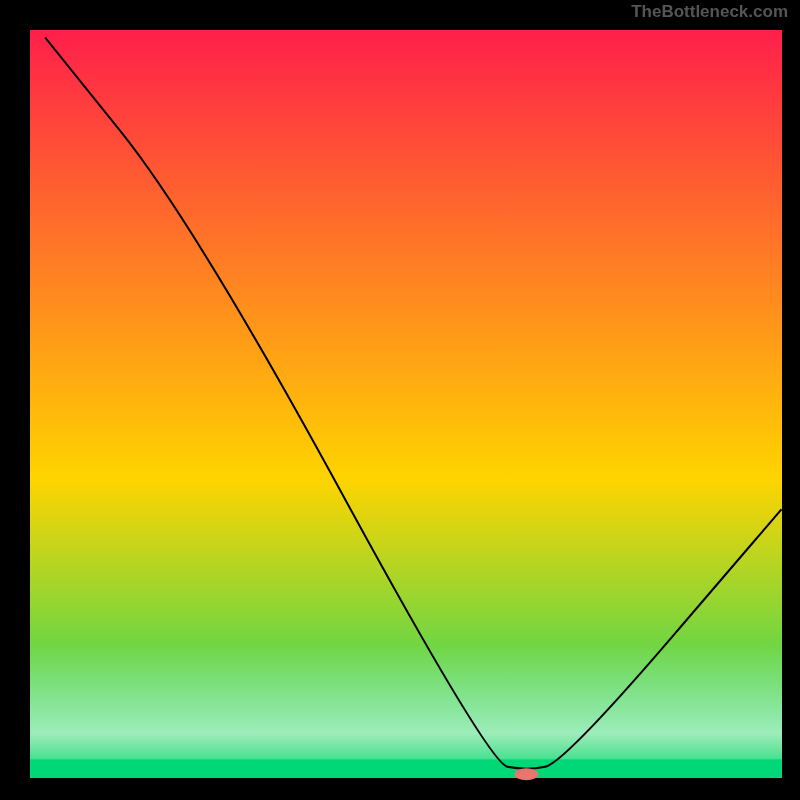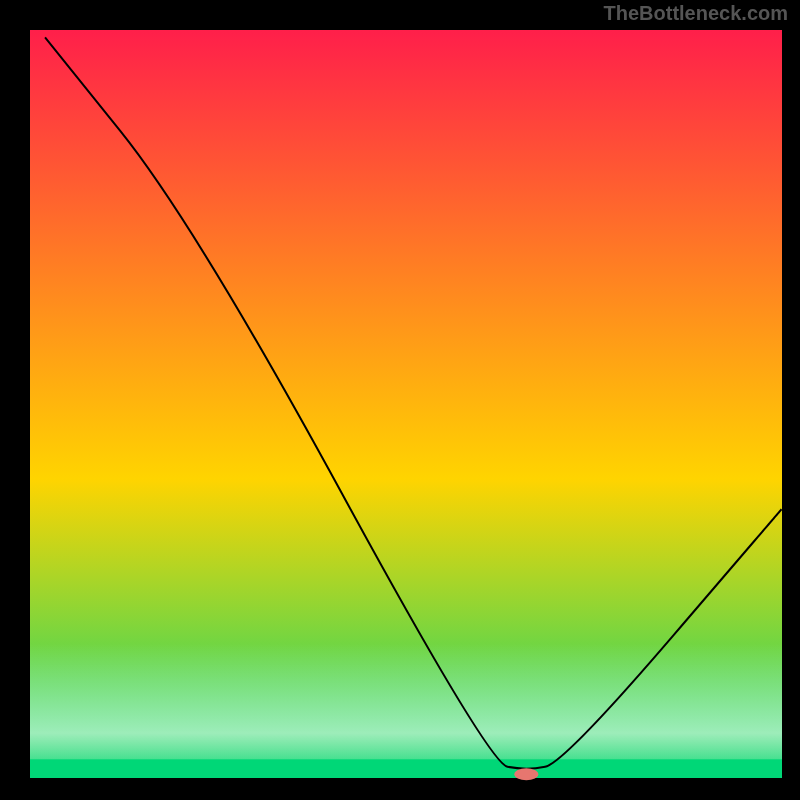--- a/index.html
+++ b/index.html
@@ -7,21 +7,21 @@
     padding: 0;
     background: #000;
     width: 800px;
     height: 800px;
     position: relative;
     font-family: Arial, Helvetica, sans-serif;
   }
   .attribution {
     position: absolute;
     color: #555;
-    font-size: 20px;
+    font-size: 17px;
     font-weight: bold;
   }
   .chart-stage {
     position: absolute;
     width: 800px;
     height: 800px;
   }
   svg { display: block; }
 </style>
 </head>

